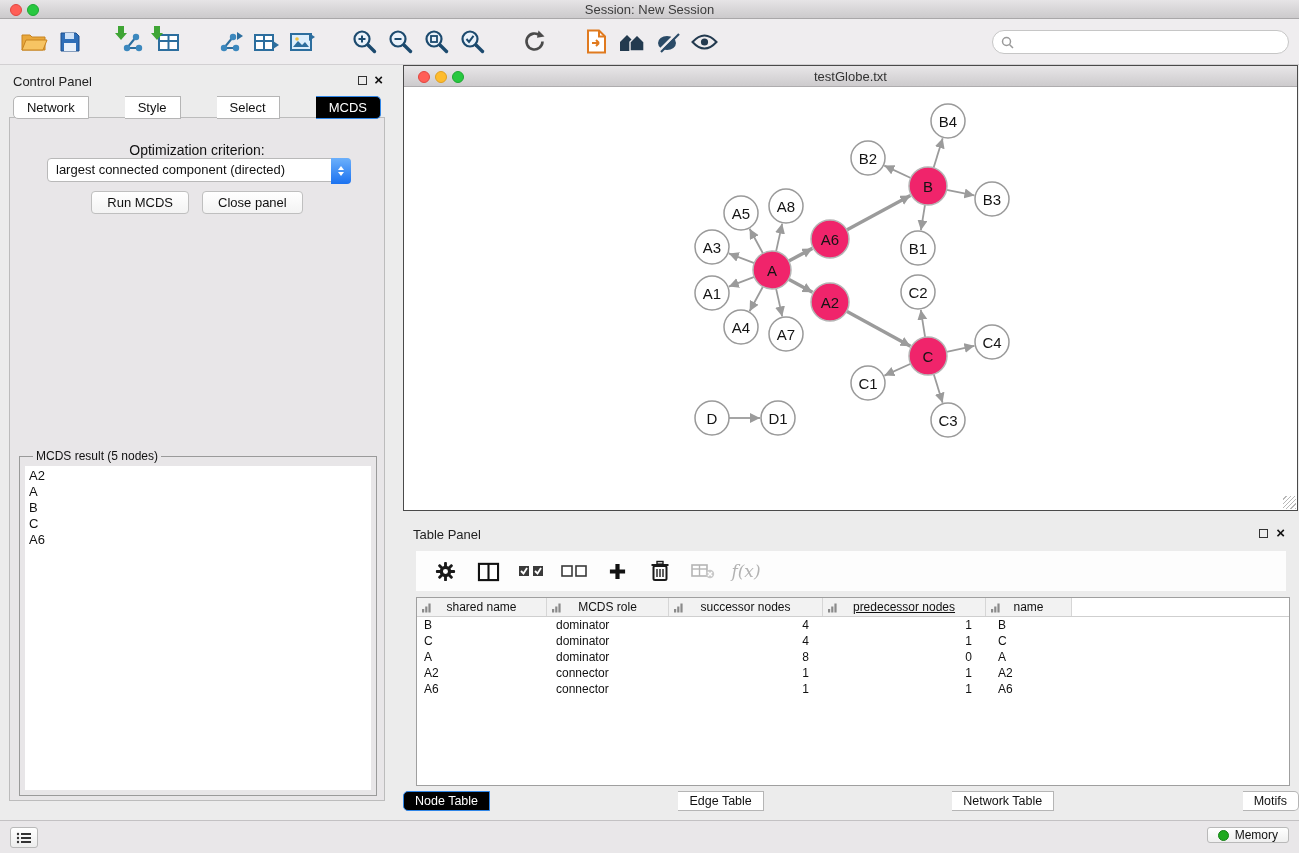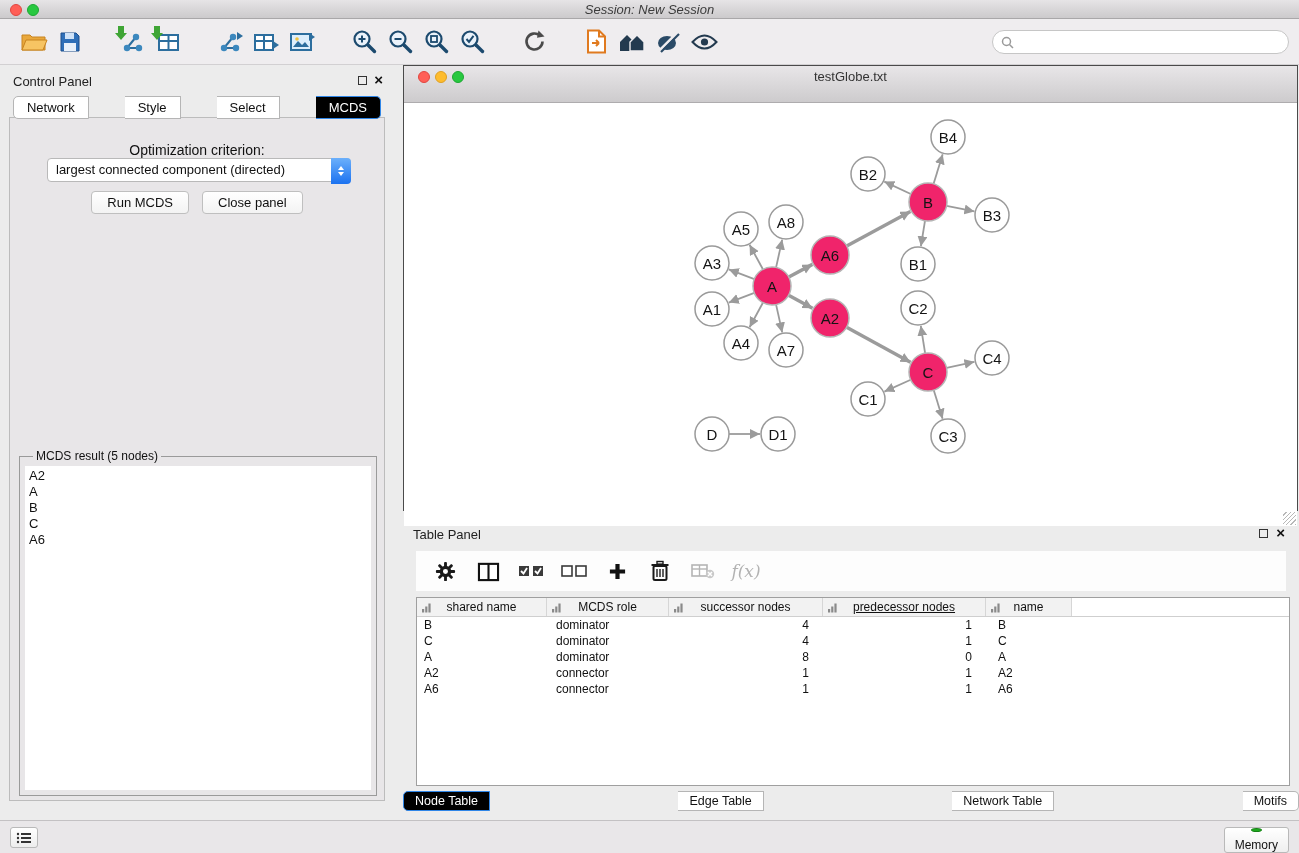--- a/index.html
+++ b/index.html
@@ -2,21 +2,21 @@
 <html><head>
 <meta charset="utf-8">
 <style>
   * { margin:0; padding:0; box-sizing:border-box; }
   html,body { width:1299px; height:853px; }
   body { font-family:"Liberation Sans", sans-serif; background:#ececec; position:relative; overflow:hidden; }
 
   
   .titlebar { position:absolute; top:0; left:0; right:0; height:19px;
     background:linear-gradient(#e6e4e6,#cccacc); border-bottom:1px solid #a9a7a9; z-index:10; }
-  .titlebar .title { text-align:center; font-size:13px; line-height:19px; color:#3c3c3c;font-style:italic; }
+  .titlebar .title { text-align:center; font-size:13px; line-height:19px; color:#3c3c3c; }
   .tl { position:absolute; top:4px; width:12px; height:12px; border-radius:50%; display:inline-block; }
   .tl.red    { background:#ff5f57; border:1px solid #e14640; }
   .tl.yellow { background:#febc2e; border:1px solid #dfa023; }
   .tl.green  { background:#28c840; border:1px solid #1da832; }
 
   
   .toolbar { position:absolute; top:19px; left:0; right:0; height:46px; background:#efedef;
     border-bottom:1px solid #d2d0d2; display:flex; align-items:center; padding-left:16px; z-index:9; }
   .tb-btn { width:36px; height:34px; display:flex; align-items:center; justify-content:center; position:relative; }
   .tb-btn.grp { margin-left:26px; }
@@ -55,21 +55,21 @@
   .btn-row { position:absolute; top:73px; left:0; width:100%; display:flex; justify-content:center; gap:13px; }
   .mac-btn { font-family:inherit; font-size:13px; color:#111; padding:3px 15px;
     background:linear-gradient(#ffffff,#f3f3f3); border:1px solid #bfbfbf; border-radius:4px; }
   .result-group { position:absolute; left:9px; right:7px; top:338px; bottom:4px; border:1px solid #9a9a9a; }
   .result-legend { position:absolute; top:-8px; left:13px; background:#e8e6e8; padding:0 3px; font-size:12px; color:#111; }
   .result-list { position:absolute; left:5px; right:5px; top:9px; bottom:5px; background:#fff; padding:2px 0 0 4px; overflow:hidden; }
   .result-item { font-size:13px; line-height:16px; color:#111; }
 
   
   .net-window { position:absolute; left:403px; top:65px; width:895px; height:446px; border:1px solid #4a4a4a; background:#fff; }
-  .net-titlebar { position:relative; height:37px; background:linear-gradient(#e8e6e8,#cdcbcd); border-bottom:1px solid #aeacae; }
+  .net-titlebar { position:relative; height:21px; background:linear-gradient(#e8e6e8,#cdcbcd); border-bottom:1px solid #aeacae; }
   .net-titlebar .title { text-align:center; font-size:13px; line-height:21px; color:#333; }
   .net-titlebar .tl { top:5px; }
   .net-canvas { position:relative; width:893px; height:423px; background:#fff; overflow:hidden; }
   .net-canvas svg text { font-family:"Liberation Sans", sans-serif; }
   .resize-grip { position:absolute; right:1px; bottom:1px; width:13px; height:13px;
     background:repeating-linear-gradient(135deg, transparent 0 2px, #b8b8b8 2px 3px); }
 
   
   .table-panel { position:absolute; left:403px; top:521px; width:896px; height:296px; }
   .table-panel .float-ic { right:31px; }
@@ -88,22 +88,22 @@
   .td0 { padding-left:7px; } .td1 { padding-left:9px; }
   .td2, .td3 { text-align:right; padding-right:14px; }
   .td4 { padding-left:12px; }
   .tp-tabs { position:absolute; bottom:6px; left:0; right:0; display:flex; justify-content:space-between; }
   .tp-tabs .seg-tab { font-size:12.5px; padding:2px 11px; }
 
   
   .status-bar { position:absolute; left:0; right:0; bottom:0; height:33px; background:#e9e7e9; border-top:1px solid #c3c1c3; }
   .list-btn { position:absolute; left:10px; top:6px; width:28px; height:21px; border:1px solid #b9b9b9; border-radius:3px;
     background:linear-gradient(#fff,#ededed); display:flex; align-items:center; justify-content:center; }
-  .memory-btn { position:absolute; right:10px; top:6px; height:26px; border:1px solid #b9b9b9; border-radius:3px;
-    background:linear-gradient(#fff,#efefef); display:flex; align-items:center; gap:6px; padding:0 10px; font-size:12px; color:#111;flex-direction:column; }
+  .memory-btn { position:absolute; right:10px; top:6px; height:16px; border:1px solid #b9b9b9; border-radius:3px;
+    background:linear-gradient(#fff,#efefef); display:flex; align-items:center; gap:6px; padding:0 10px; font-size:12px; color:#111; }
   .mem-dot { width:11px; height:11px; border-radius:50%; background:#1fa91f; border:1px solid #168016; }
 </style>
 </head>
 <body>
 
 <div class="titlebar">
   <span class="tl red" style="left:10px"></span>
   <span class="tl green" style="left:27px"></span>
   <div class="title">Session: New Session</div>
 </div>

